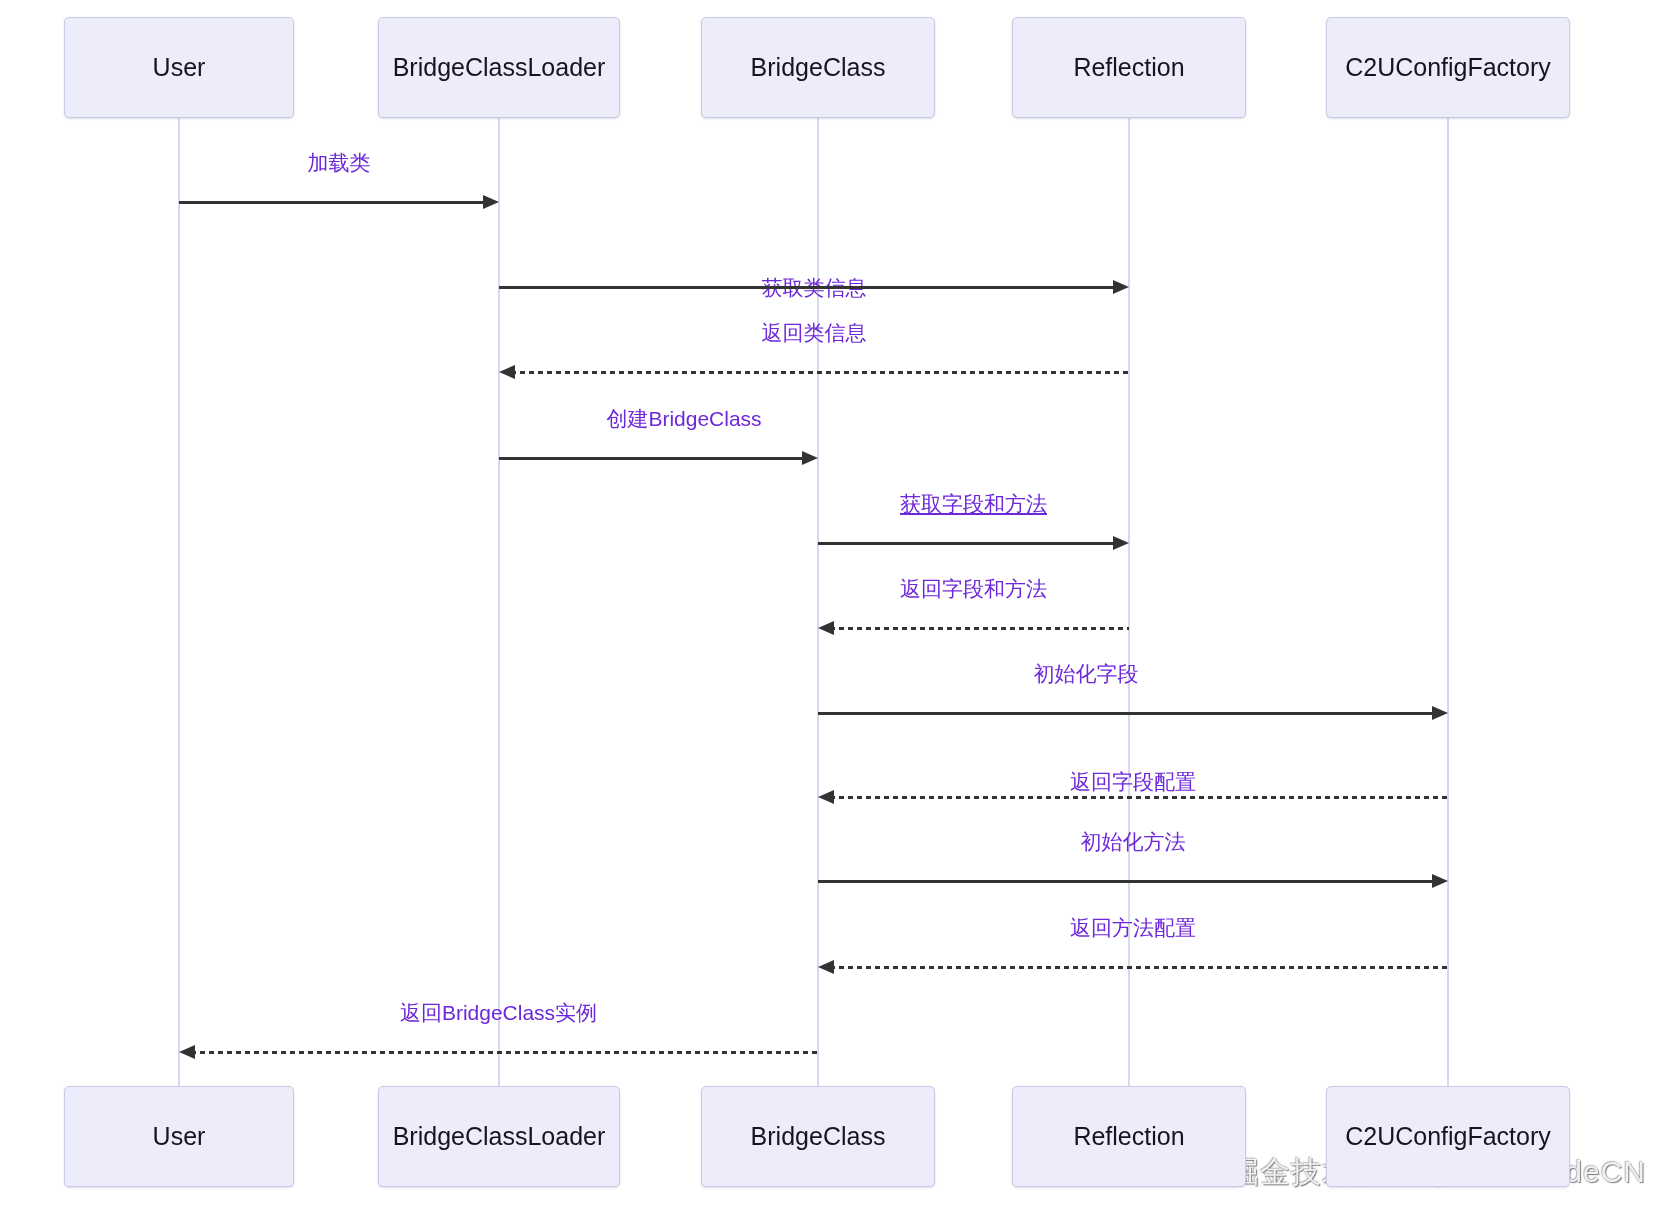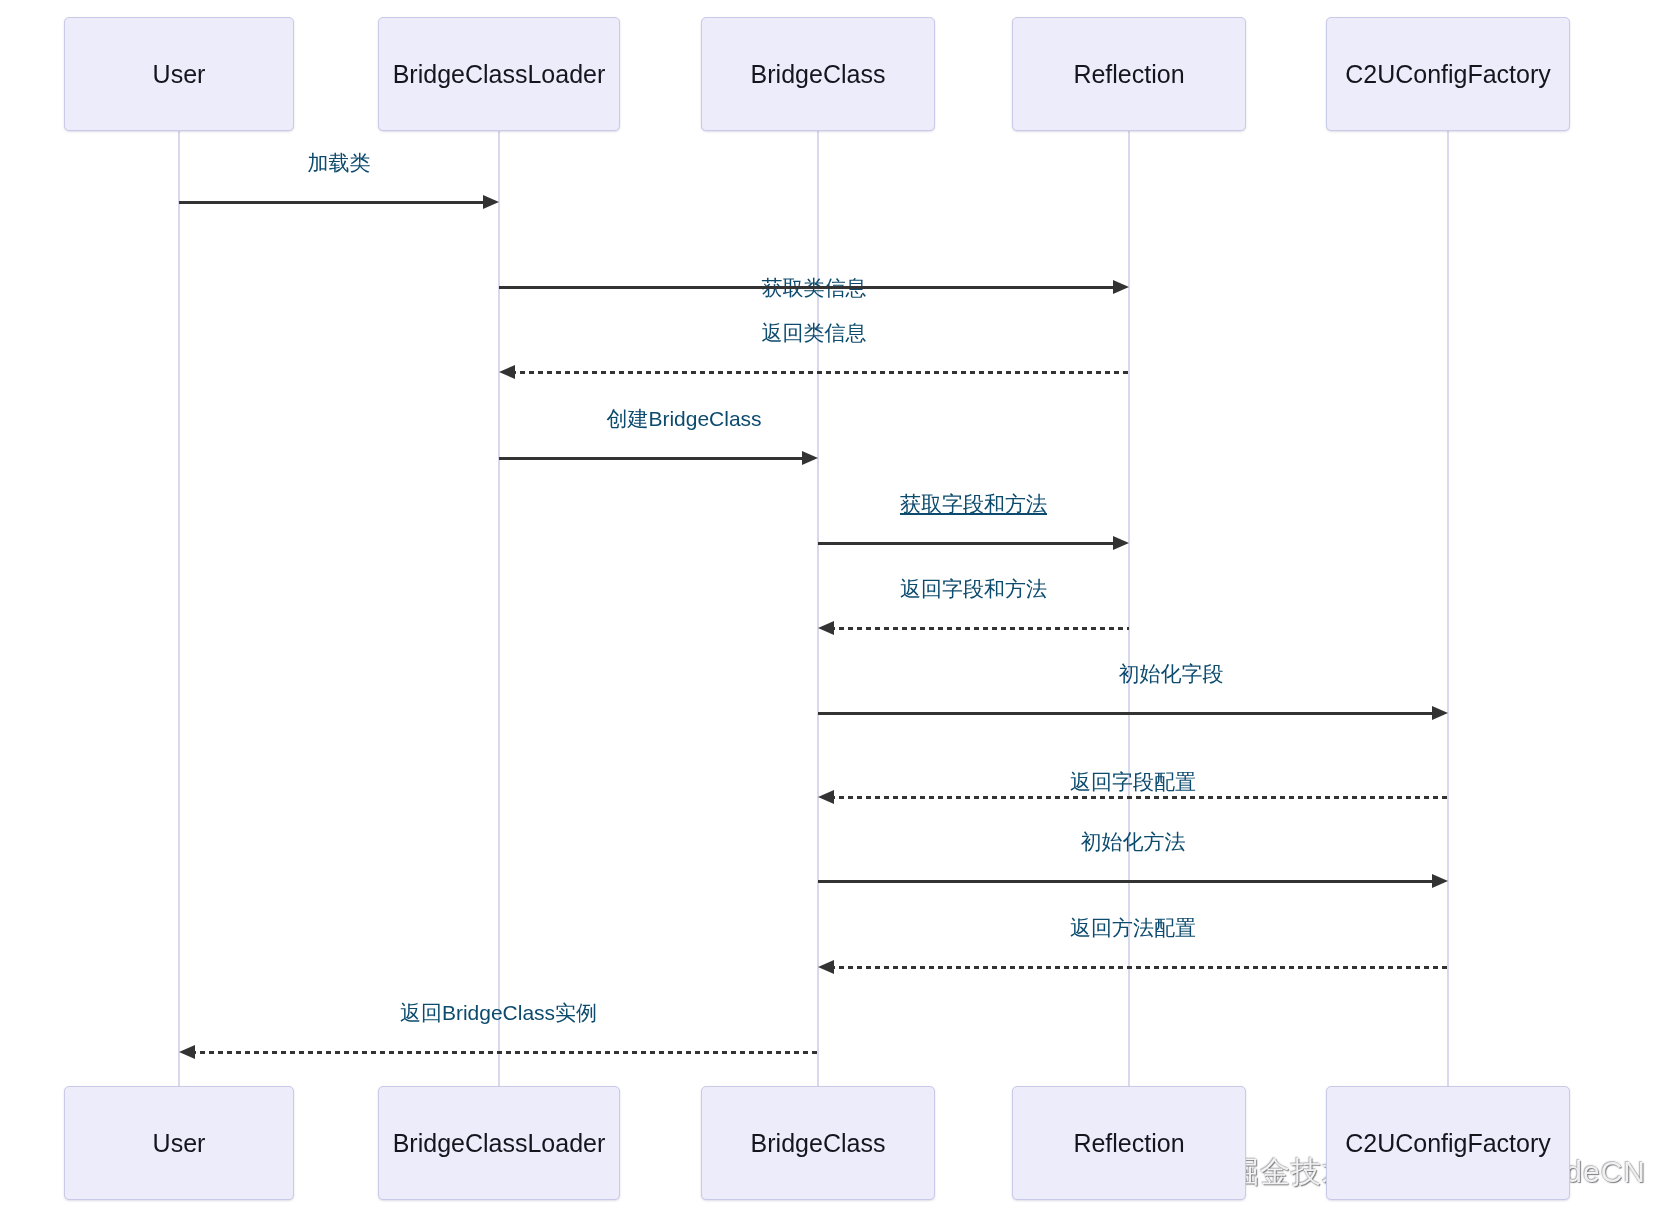--- a/index.html
+++ b/index.html
@@ -10,21 +10,21 @@
   }
   #stage {
     position: relative;
     width: 1680px;
     height: 1215px;
     background: #ffffff;
     overflow: hidden;
   }
   .actor-box {
     position: absolute;
-    height: 114px;
+    height: 101px;
     background: var(--actor-fill, #ECECFB);
     border: 1.5px solid var(--actor-border, #C9C9E8);
     border-radius: 5px;
     box-shadow: 0 1px 2px rgba(120,120,160,0.25);
     display: flex;
     align-items: center;
     justify-content: center;
     box-sizing: border-box;
   }
   .actor-label {
@@ -36,21 +36,21 @@
     position: absolute;
     width: 2px;
     background: var(--lifeline, #D8D8EE);
   }
   .msg-label {
     position: absolute;
     transform: translateX(-50%);
     height: 32px;
     line-height: 32px;
     font-size: 21px;
-    color: #0c4a6e;
+    color: #6d28d9;
     white-space: nowrap;
     text-align: left;
   }
   .msg-arrow {
     position: absolute;
     height: 16px;
   }
   .msg-line {
     position: absolute;
     top: 7px;
@@ -149,21 +149,21 @@
     <div class="msg-label" style="left: 973.5px; top: 488px; text-decoration: underline;">获取字段和方法</div>
     <div class="msg-arrow" style="left: 818px; top: 535px; width: 311px;">
       <div class="msg-line solid" style="left: 0px; width: 299px;"></div>
       <div class="arrowhead right" style="left: 295px;"></div>
     </div>
     <div class="msg-label" style="left: 973.5px; top: 573px;">返回字段和方法</div>
     <div class="msg-arrow" style="left: 818px; top: 620px; width: 311px;">
       <div class="msg-line dashed" style="left: 12px; width: 299px;"></div>
       <div class="arrowhead left" style="left: 0px;"></div>
     </div>
-    <div class="msg-label" style="left: 1171px; top: 658px;">初始化字段</div>
+    <div class="msg-label" style="left: 1086px; top: 658px;">初始化字段</div>
     <div class="msg-arrow" style="left: 818px; top: 705px; width: 630px;">
       <div class="msg-line solid" style="left: 0px; width: 618px;"></div>
       <div class="arrowhead right" style="left: 614px;"></div>
     </div>
     <div class="msg-label" style="left: 1133px; top: 742px; margin-top: 24px;">返回字段配置</div>
     <div class="msg-arrow" style="left: 818px; top: 789px; width: 630px;">
       <div class="msg-line dashed" style="left: 12px; width: 618px;"></div>
       <div class="arrowhead left" style="left: 0px;"></div>
     </div>
     <div class="msg-label" style="left: 1133px; top: 826px;">初始化方法</div>

